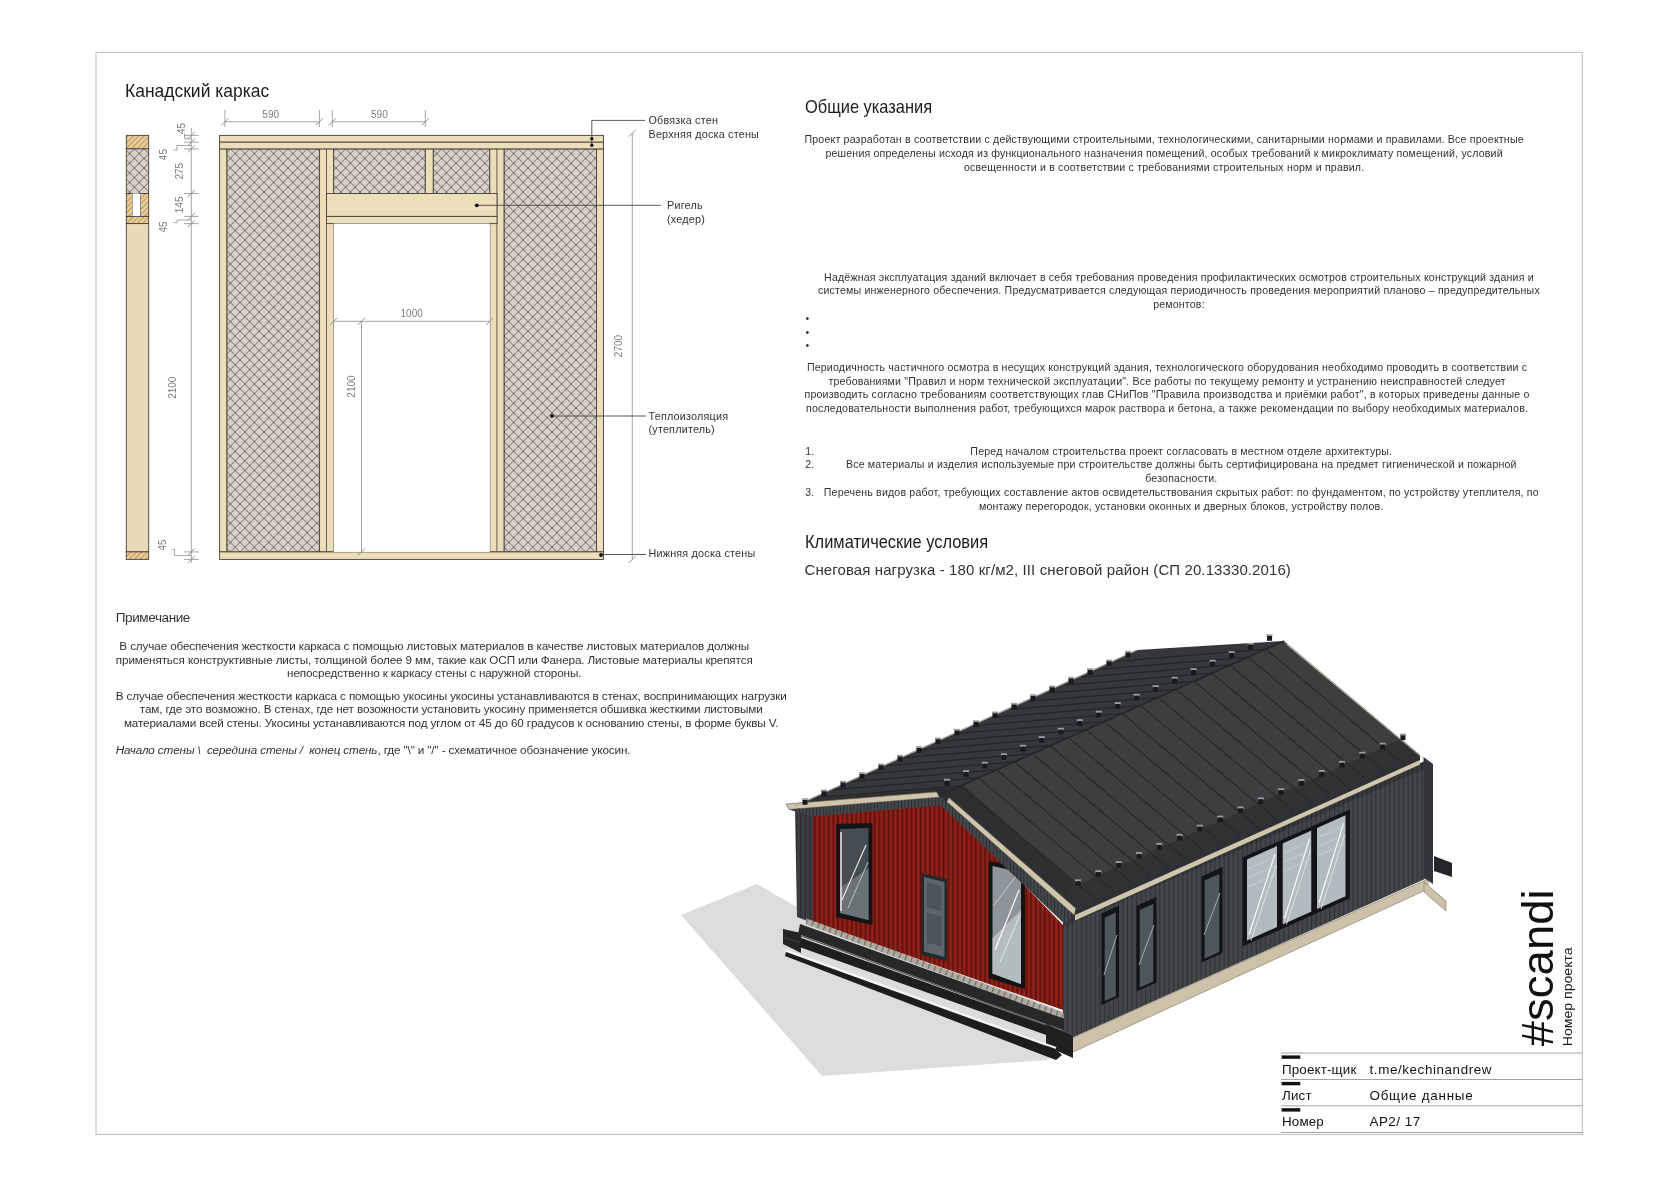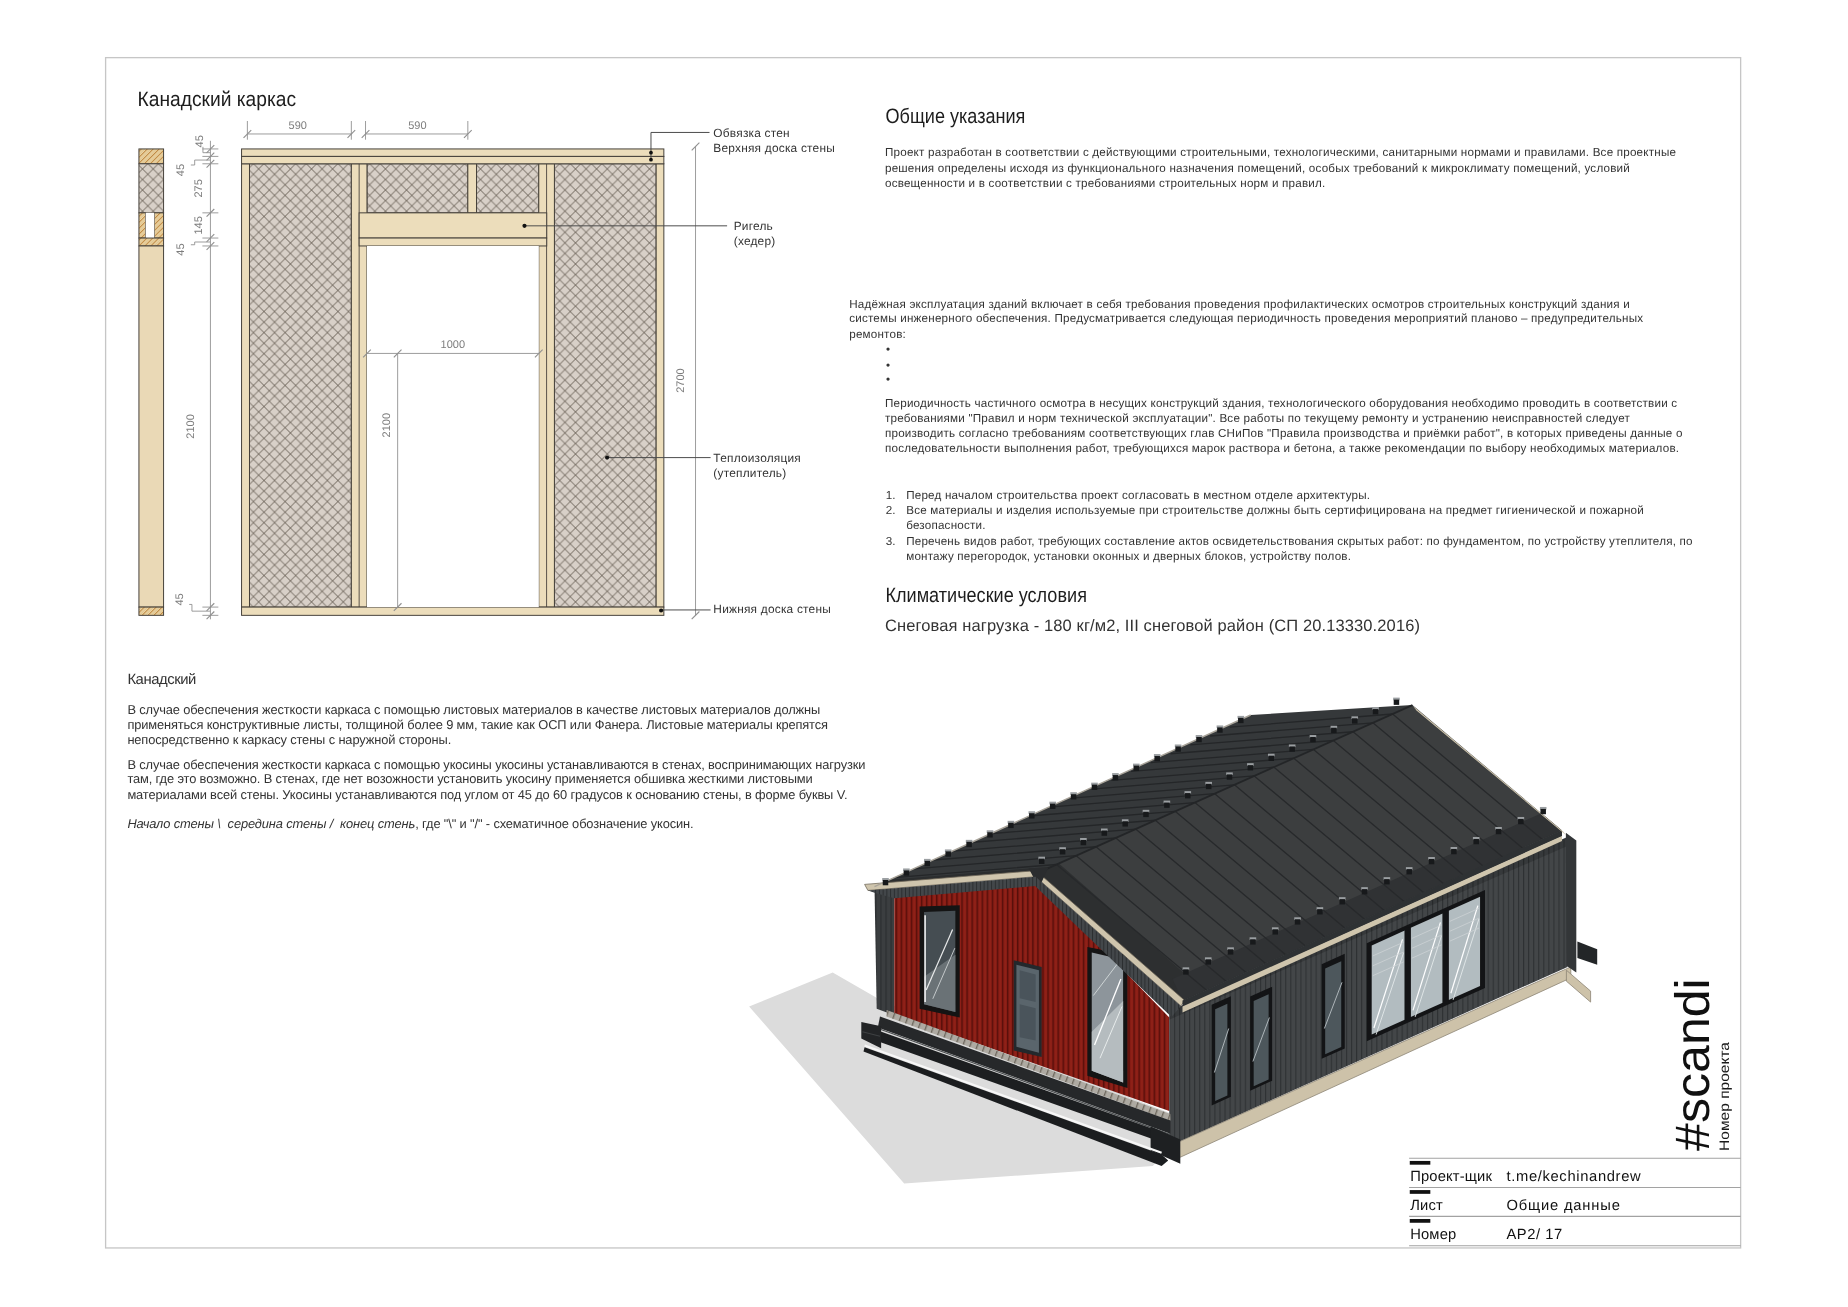--- a/index.html
+++ b/index.html
@@ -1,17 +1,17 @@
 <!DOCTYPE html>
 <html><head><meta charset="utf-8">
 <style>
 html,body{margin:0;padding:0;background:#ffffff;}
 #page{position:relative;width:1680px;height:1188px;overflow:hidden;font-family:"Liberation Sans",sans-serif;}
 svg{position:absolute;left:0;top:0;font-family:"Liberation Sans",sans-serif;}
-.t{position:absolute;color:#333333;white-space:nowrap;}
+.t{position:absolute;color:#333333;white-space:nowrap;text-align:center;}
 .h1{position:absolute;color:#1d1d1d;font-size:19px;white-space:nowrap;transform-origin:0 0;}
 i{font-style:italic;}
 </style></head>
 <body>
 <div id="page">
 <svg width="1680" height="1188" viewBox="0 0 1680 1188">
 <defs>
 <pattern id="ins" width="9.6" height="9.6" patternUnits="userSpaceOnUse">
   <rect width="9.6" height="9.6" fill="#d8d0c8"></rect>
   <path d="M-2.4,2.4 L2.4,-2.4 M2.4,12 L12,2.4 M-2.4,7.2 L7.2,-2.4 M7.2,12 L12,7.2" stroke="#635a50" stroke-width="0.85" fill="none"></path>
@@ -528,32 +528,32 @@
 <text x="1571.8" y="1046.3" font-size="12.5" fill="#1a1a1a" transform="rotate(-90 1571.8 1046.3)" textLength="99" lengthAdjust="spacingAndGlyphs">Номер проекта</text>
 </svg>
 
 <div class="h1" style="left:124.5px;top:80.2px;transform:scaleX(0.92)">Канадский каркас</div>
 
 <div class="h1" style="left:804.5px;top:95.5px;transform:scaleX(0.865)">Общие указания</div>
 
 <div class="t" style="left:804.5px;top:133.3px;font-size:10.6px;line-height:13.7px;letter-spacing:0.18px">Проект разработан в соответствии с действующими строительными, технологическими, санитарными нормами и правилами. Все проектные<br>решения определены исходя из функционального назначения помещений, особых требований к микроклимату помещений, условий<br>освещенности и в соответствии с требованиями строительных норм и правил.</div>
 
 
-<div class="t" style="left:772px;top:270.6px;font-size:10.6px;line-height:13.7px;letter-spacing:0.18px">Надёжная эксплуатация зданий включает в себя требования проведения профилактических осмотров строительных конструкций здания и<br>системы инженерного обеспечения. Предусматривается следующая периодичность проведения мероприятий планово – предупредительных<br>ремонтов:</div>
+<div class="t" style="left:818px;top:270.6px;font-size:10.6px;line-height:13.7px;letter-spacing:0.18px">Надёжная эксплуатация зданий включает в себя требования проведения профилактических осмотров строительных конструкций здания и<br>системы инженерного обеспечения. Предусматривается следующая периодичность проведения мероприятий планово – предупредительных<br>ремонтов:</div>
 
 <div class="t" style="left:805.5px;top:312.0px;font-size:10.6px;line-height:13.7px;letter-spacing:0px">•<br>•<br>•</div>
 
 <div class="t" style="left:804.5px;top:360.8px;font-size:10.6px;line-height:13.7px;letter-spacing:0.18px">Периодичность частичного осмотра в несущих конструкций здания, технологического оборудования необходимо проводить в соответствии с<br>требованиями "Правил и норм технической эксплуатации". Все работы по текущему ремонту и устранению неисправностей следует<br>производить согласно требованиям соответствующих глав СНиПов "Правила производства и приёмки работ", в которых приведены данные о<br>последовательности выполнения работ, требующихся марок раствора и бетона, а также рекомендации по выбору необходимых материалов.</div>
 
 <div class="t" style="left:805.3px;top:444.7px;font-size:10.6px;line-height:13.7px;letter-spacing:0px">1.<br>2.<br><br>3.<br></div>
 <div class="t" style="left:823.8px;top:444.7px;font-size:10.6px;line-height:13.7px;letter-spacing:0.18px">Перед началом строительства проект согласовать в местном отделе архитектуры.<br>Все материалы и изделия используемые при строительстве должны быть сертифицирована на предмет гигиенической и пожарной<br>безопасности.<br>Перечень видов работ, требующих составление актов освидетельствования скрытых работ: по фундаментом, по устройству утеплителя, по<br>монтажу перегородок, установки оконных и дверных блоков, устройству полов.</div>
 
 <div class="h1" style="left:804.5px;top:530.7px;transform:scaleX(0.865)">Климатические условия</div>
 
 <div class="t" style="left:804.5px;top:562.9px;font-size:15px;line-height:13.7px;letter-spacing:0.1px">Снеговая нагрузка - 180 кг/м2, III снеговой район (СП 20.13330.2016)</div>
 
-<div class="t" style="left:115.8px;top:609.6px;font-size:13.5px;letter-spacing:-0.4px">Канадский</div>
+<div class="t" style="left:115.8px;top:609.6px;font-size:13.5px;letter-spacing:-0.4px">Примечание</div>
 
 <div class="t" style="left:115.8px;top:639px;font-size:11.7px;line-height:13.6px;letter-spacing:-0.12px">В случае обеспечения жесткости каркаса с помощью листовых материалов в качестве листовых материалов должны<br>применяться конструктивные листы, толщиной более 9 мм, такие как ОСП или Фанера. Листовые материалы крепятся<br>непосредственно к каркасу стены с наружной стороны.</div>
 
 <div class="t" style="left:115.8px;top:688.5px;font-size:11.7px;line-height:13.6px;letter-spacing:-0.12px">В случае обеспечения жесткости каркаса с помощью укосины укосины устанавливаются в стенах, воспринимающих нагрузки<br>там, где это возможно. В стенах, где нет возожности установить укосину применяется обшивка жесткими листовыми<br>материалами всей стены. Укосины устанавливаются под углом от 45 до 60 градусов к основанию стены, в форме буквы V.</div>
 
 <div class="t" style="left:115.8px;top:742.7px;font-size:11.7px;line-height:13.6px;letter-spacing:-0.12px"><i>Начало стены \&nbsp;&nbsp;середина стены /&nbsp;&nbsp;конец стень</i>, где "\" и "/" - схематичное обозначение укосин.</div>
 </div>
 </body></html>

